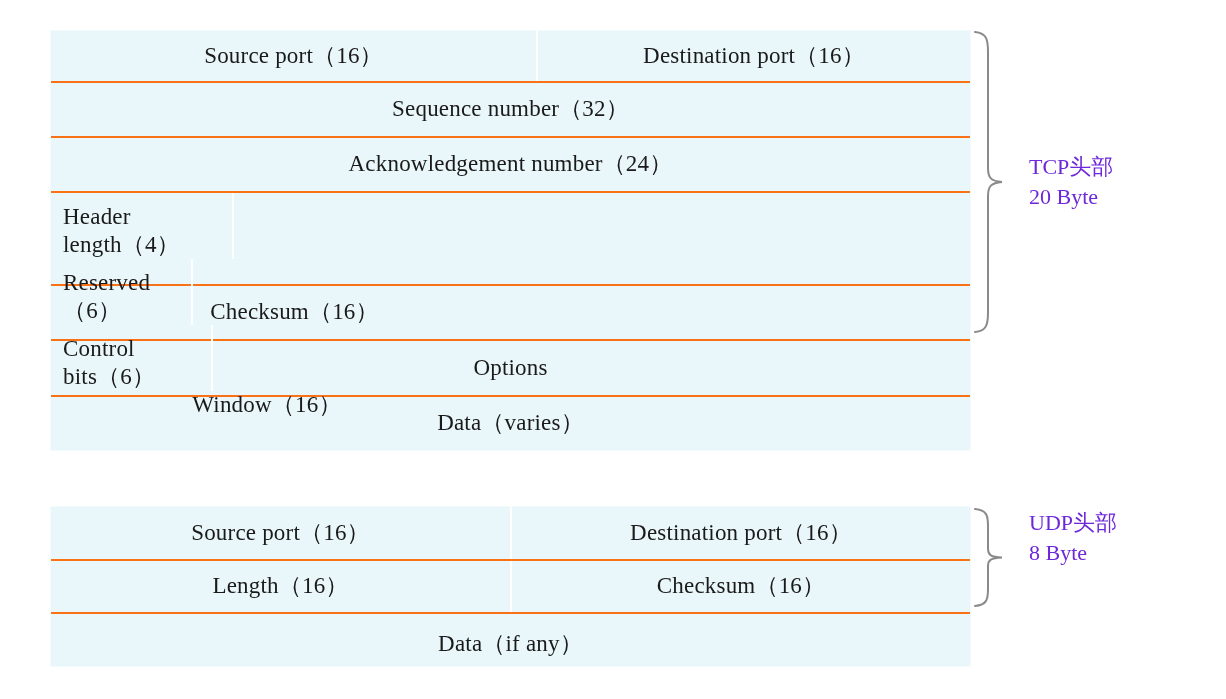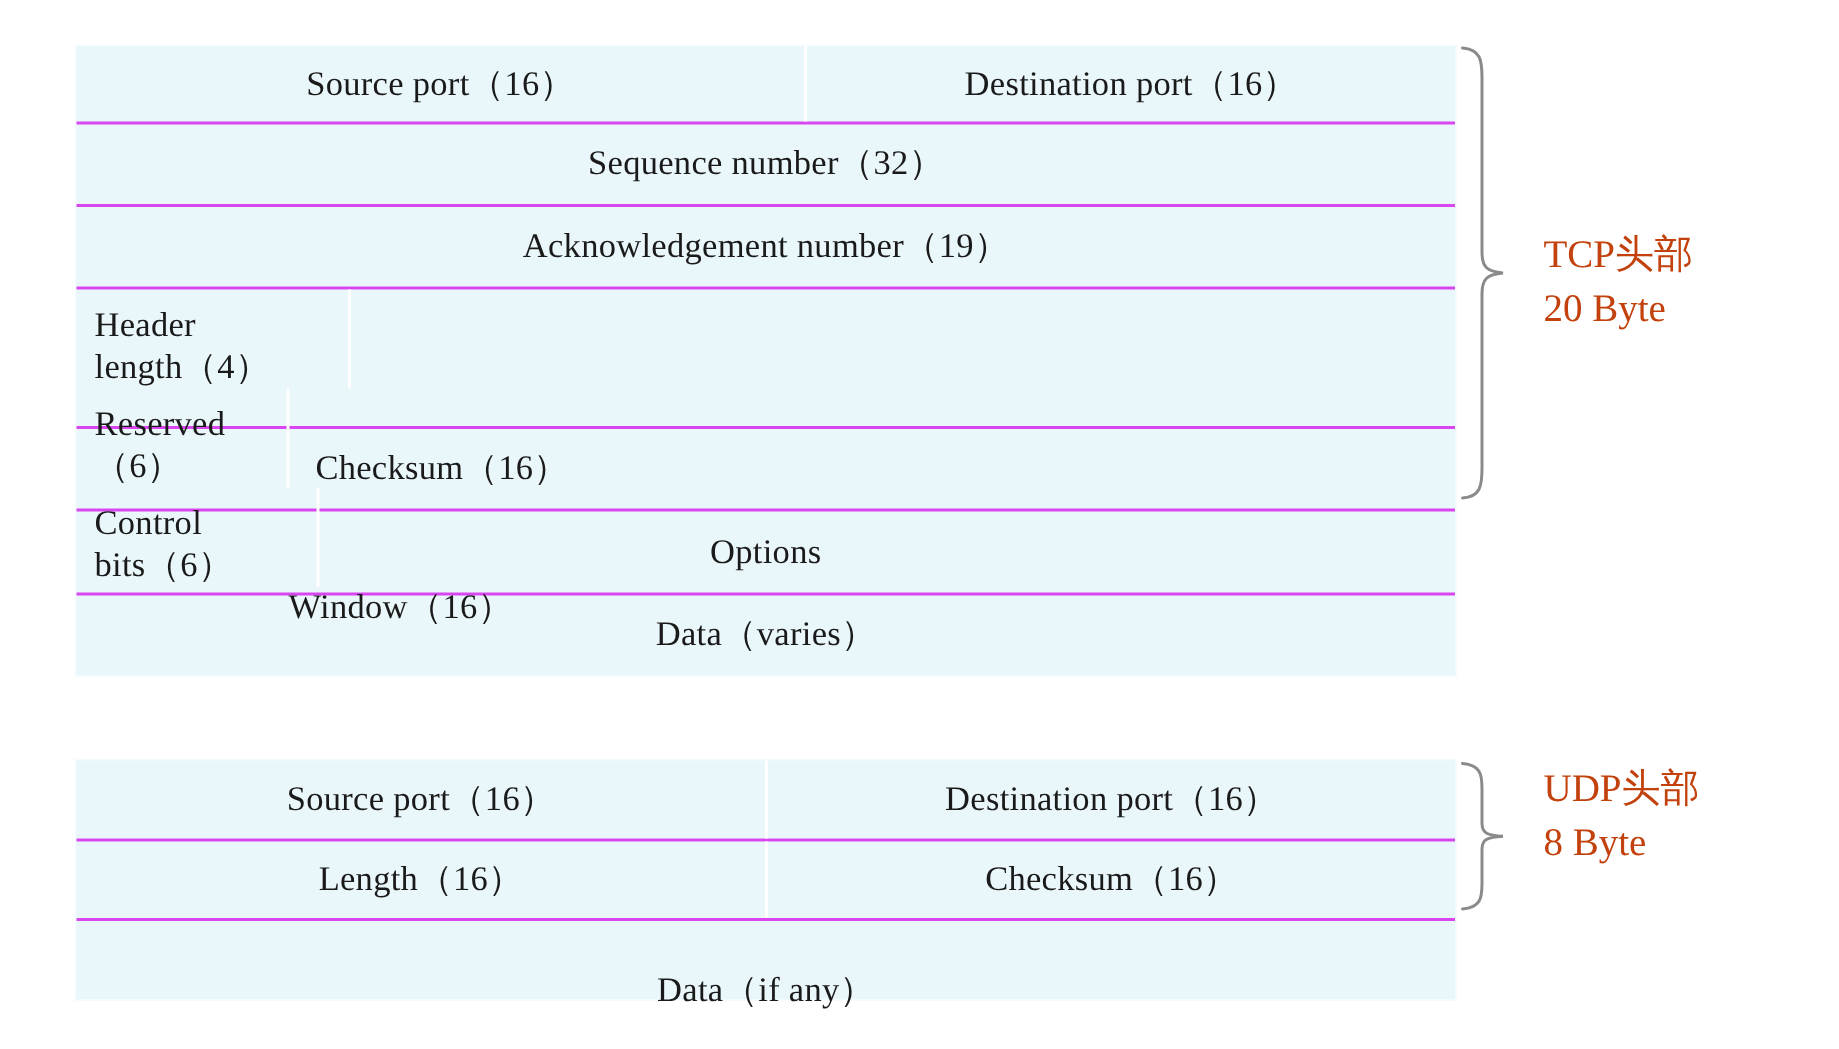--- a/index.html
+++ b/index.html
@@ -32,21 +32,21 @@
     box-sizing: border-box;
     border: 1px solid #f2fbfd;
   }
   #tcp-table { top: 30px; height: 421px; }
   #udp-table { top: 506px; height: 161px; }
 
   .row {
     display: flex;
     width: 100%;
     box-sizing: border-box;
-    border-bottom: 2px solid #d946ef;
+    border-bottom: 2px solid #f97316;
   }
   .row:last-child { border-bottom: none; }
 
   .cell {
     box-sizing: border-box;
     display: flex;
     align-items: center;
     justify-content: center;
     text-align: center;
     font-size: 23px;
@@ -77,40 +77,40 @@
   .w-half-a { width: 487px; }
   .w-half-b { width: 432px; }
   .w-full   { width: 919px; }
   .w-hdrlen { width: 183px; }
   .w-resv   { width: 142px; }
   .w-ctrl   { width: 162px; }
 
   
   #udp-r1 { height: 54px; }
   #udp-r2 { height: 53px; font-family: Liberation Serif, serif; }
-  #udp-r3 { height: 60px; border-bottom: none; align-items: flex-end; }
+  #udp-r3 { height: 60px; border-bottom: none; }
 
   .w-udp-a { width: 461px; }
   .w-udp-b { width: 458px; }
 
   
   .brace {
     position: absolute;
     color: #8a8a8a;
   }
   #tcp-brace { left: 971px; top: 30px; width: 34px; height: 304px; }
   #udp-brace { left: 971px; top: 507px; width: 34px; height: 101px; }
   .brace svg { display: block; width: 100%; height: 100%; }
 
   
   .section-label {
     position: absolute;
-    font-size: 26px;
+    font-size: 22px;
     line-height: 1.38;
-    color: #c2410c;
+    color: #6d28d9;
     white-space: pre-line;
     font-family: "Liberation Serif", "DejaVu Serif", serif;
   }
   #tcp-label { left: 1029px; top: 152px; }
   #udp-label { left: 1029px; top: 508px; }
 </style>
 </head>
 <body>
 
 <div class="diagram">
@@ -120,21 +120,21 @@
     <div class="row" id="tcp-r1">
       <div class="cell w-half-a">Source port（16）</div>
       <div class="cell w-half-b">Destination port（16）</div>
     </div>
 
     <div class="row" id="tcp-r2">
       <div class="cell w-full">Sequence number（32）</div>
     </div>
 
     <div class="row" id="tcp-r3">
-      <div class="cell w-full">Acknowledgement number（19）</div>
+      <div class="cell w-full">Acknowledgement number（24）</div>
     </div>
 
     <div class="row" id="tcp-r4">
       <div class="cell left w-hdrlen">Header
 length（4）</div>
       <div class="cell left w-resv">Reserved
 （6）</div>
       <div class="cell left w-ctrl">Control
 bits（6）</div>
       <div class="cell w-half-b">Window（16）</div>

